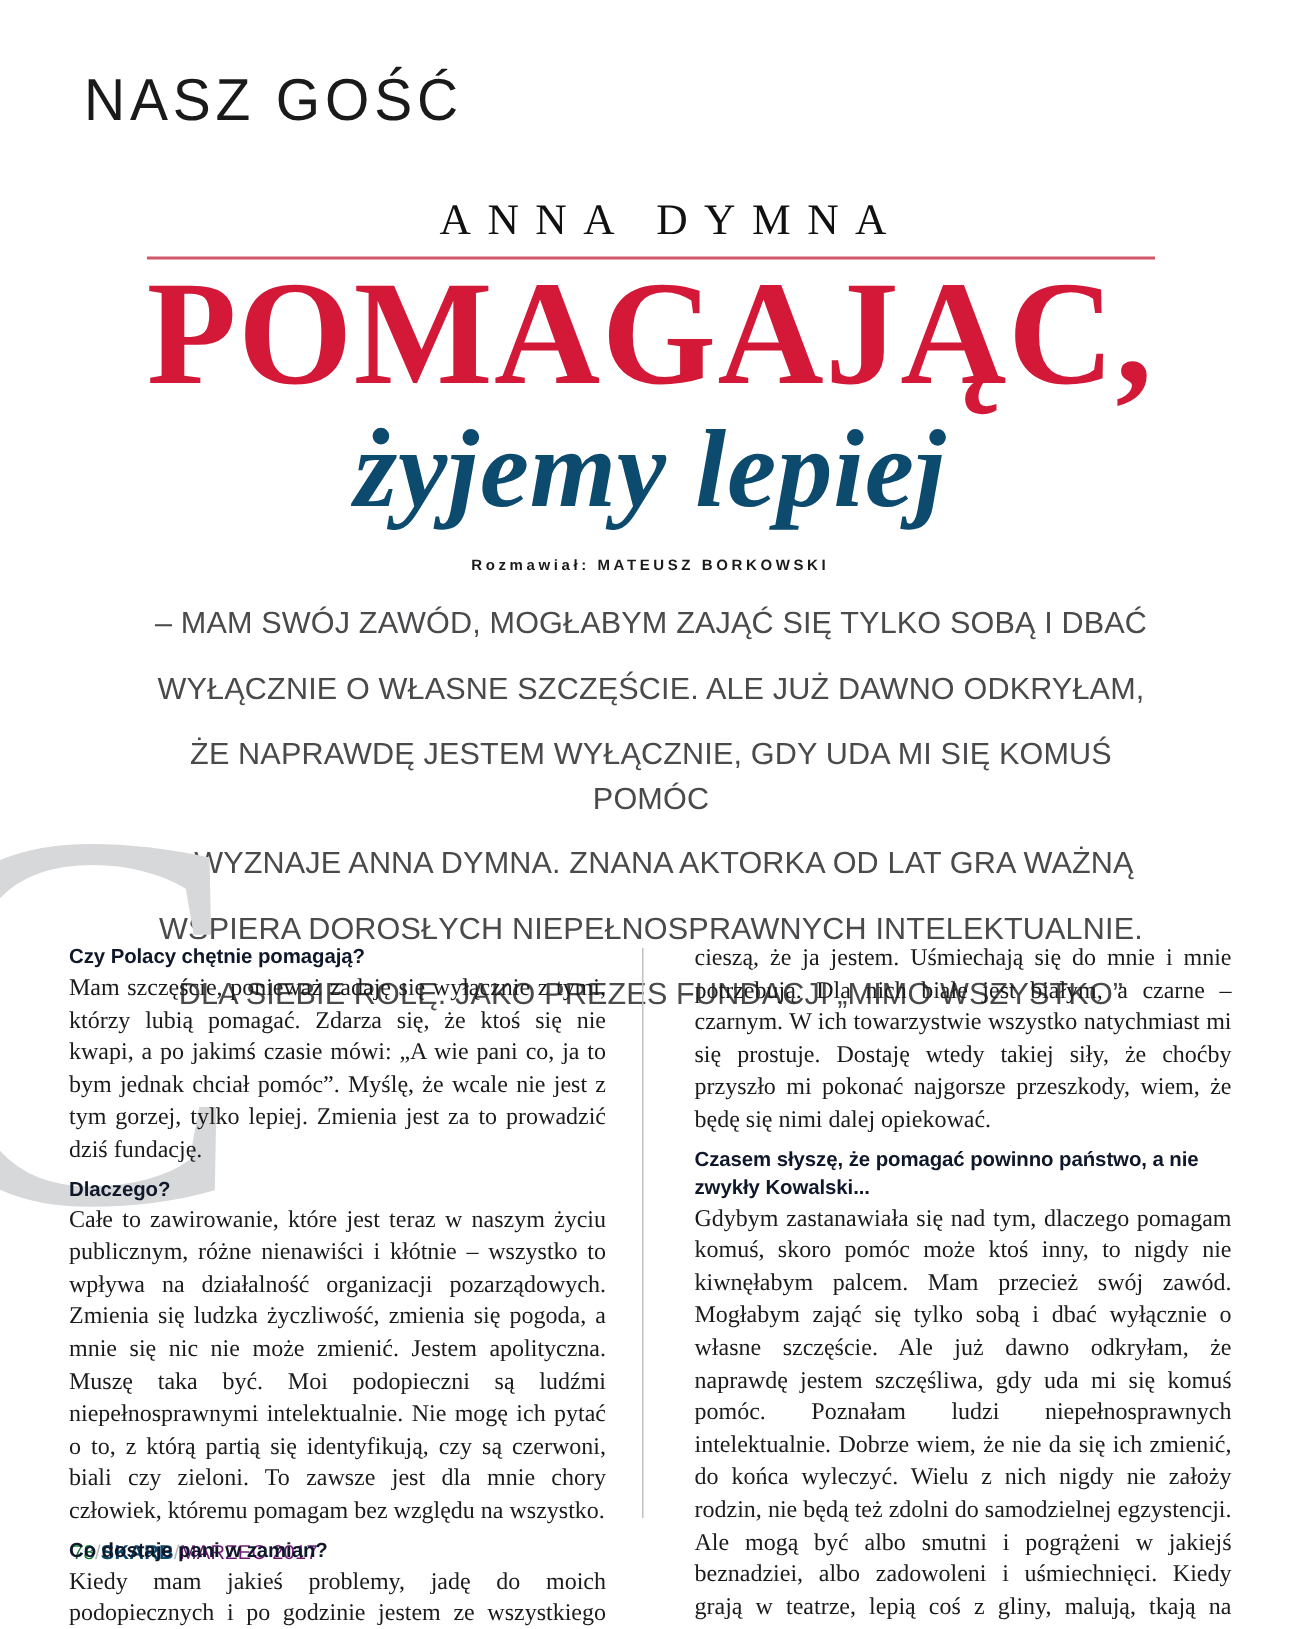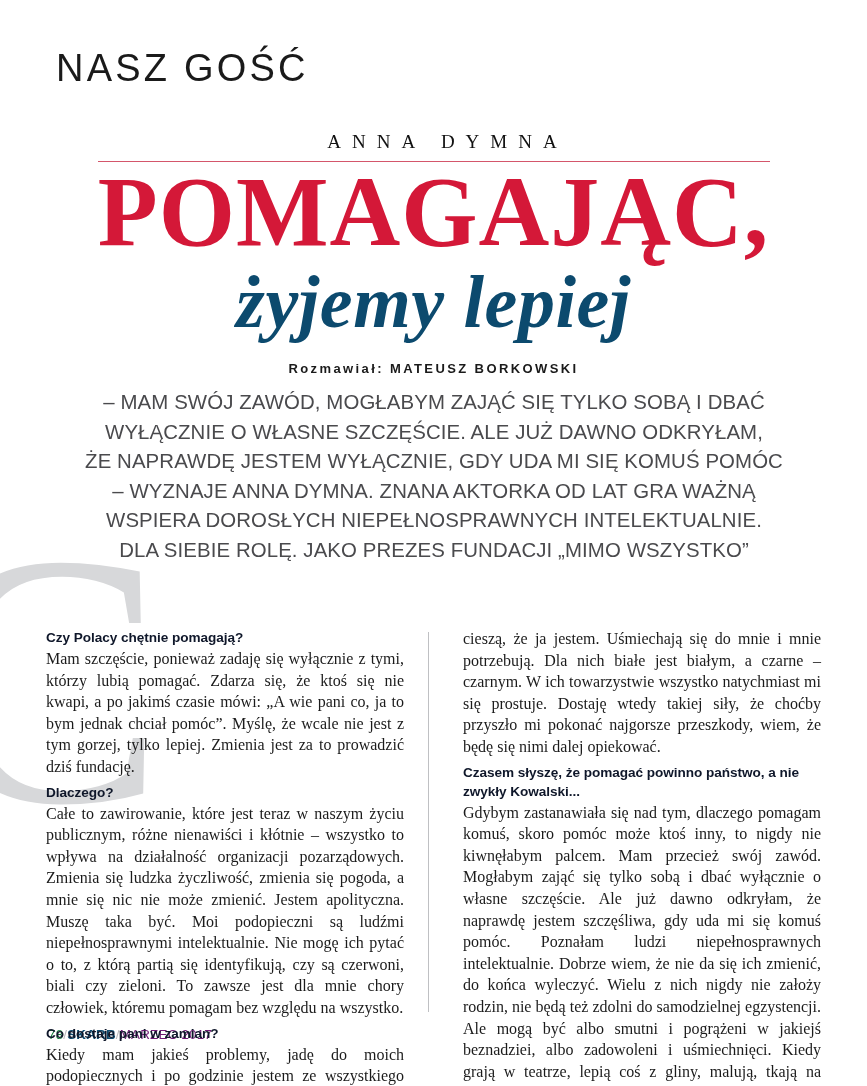--- a/index.html
+++ b/index.html
@@ -42,21 +42,21 @@
   .titleblock {
     position: absolute;
     left: 0;
     right: 0;
     top: 132px;
     text-align: center;
   }
   .guest-name {
     font-family: "Liberation Serif", "DejaVu Serif", serif;
     font-weight: 400;
-    font-size: 19px;
+    font-size: 29px;
     letter-spacing: 11px;
     color: #111;
     line-height: 1.05;
     padding-left: 28px;
   }
   .rule-crimson {
     width: 672px;
     height: 1.5px;
     background: #d4566b;
     margin: 9px auto 0 auto;
@@ -77,41 +77,41 @@
     font-weight: 700;
     font-size: 74px;
     color: #0c4a6e;
     line-height: 1.0;
     margin-top: 6px;
     letter-spacing: 0.5px;
   }
   .byline {
     font-family: "Liberation Sans", sans-serif;
     font-weight: 700;
-    font-size: 13px;
+    font-size: 10px;
     letter-spacing: 2.4px;
     color: #1a1a1a;
     margin-top: 22px;
   }
 
   
   .lead {
     position: absolute;
     left: 74px;
     width: 720px;
     top: 388px;
     text-align: center;
     font-family: "Liberation Sans", sans-serif;
     font-weight: 300;
     font-size: 20.4px;
     line-height: 29.5px;
     letter-spacing: 0.1px;
     color: #4a4a4d;
   }
-  .lead p { margin: 0; }
+  .lead p { margin: 14px; }
 
   
   .deco-c {
     position: absolute;
     left: -76px;
     top: 500px;
     font-family: "Liberation Serif", "DejaVu Serif", serif;
     font-size: 360px;
     line-height: 1;
     color: #d7d8da;

